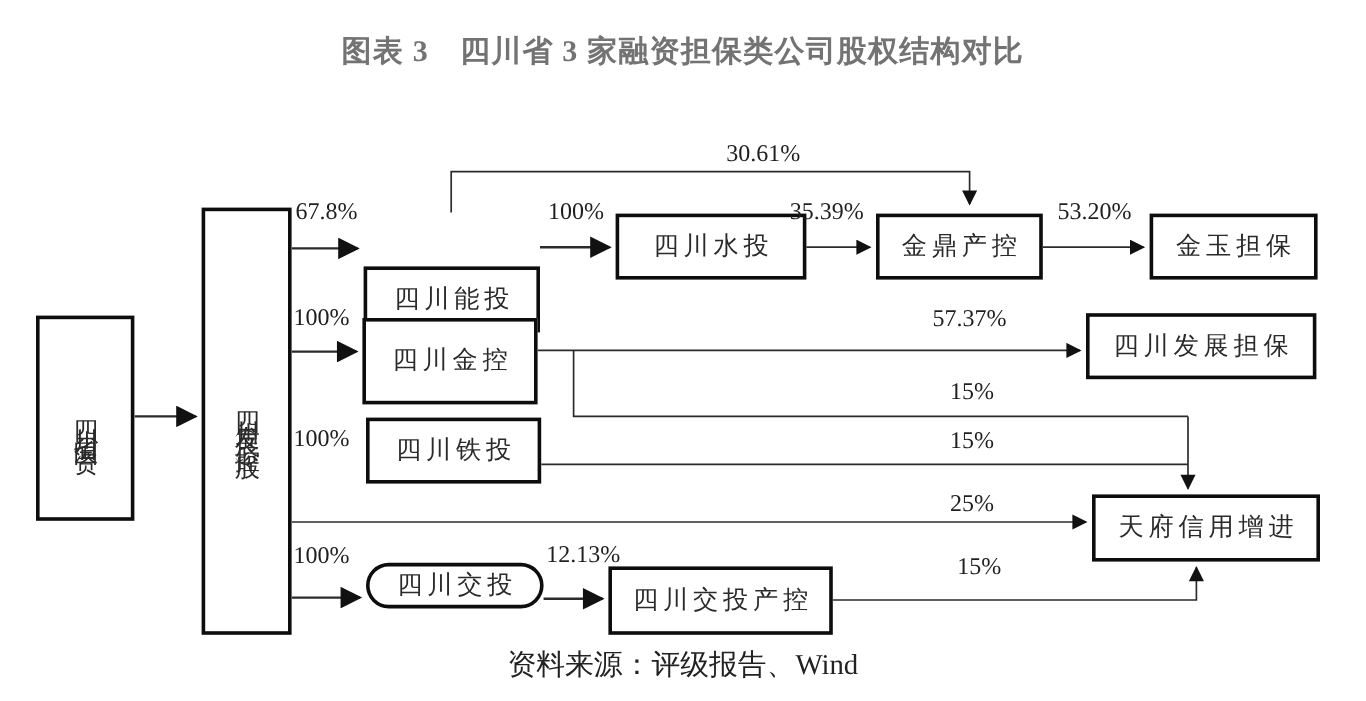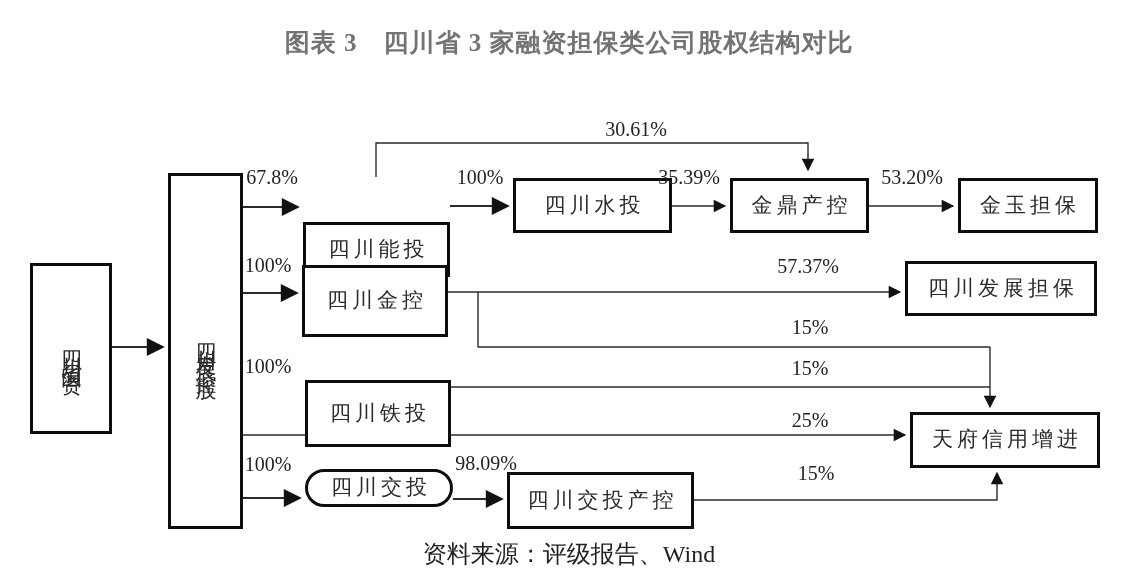--- a/index.html
+++ b/index.html
@@ -75,33 +75,33 @@
 </svg>
 
 <div class="node vert" style="left:30px;top:263px;width:82px;height:171px;">四川省国资</div>
 <div class="node vert" style="left:168px;top:173px;width:75px;height:356px;">四川发展（控股）</div>
 <div class="node" style="left:303px;top:178px;width:147px;height:55px;margin-top:44px;">四川能投</div>
 <div class="node" style="left:513px;top:178px;width:159px;height:55px;">四川水投</div>
 <div class="node" style="left:730px;top:178px;width:139px;height:55px;">金鼎产控</div>
 <div class="node" style="left:958px;top:178px;width:140px;height:55px;">金玉担保</div>
 <div class="node" style="left:302px;top:265px;width:146px;height:72px;">四川金控</div>
 <div class="node" style="left:905px;top:261px;width:192px;height:55px;">四川发展担保</div>
-<div class="node" style="left:305px;top:380px;width:146px;height:67px;text-align:right;">四川铁投</div>
+<div class="node" style="left:305px;top:348px;width:146px;height:55px;text-align:right;">四川铁投</div>
 <div class="node" style="left:910px;top:412px;width:190px;height:56px;text-align:right;">天府信用增进</div>
 <div class="node" style="left:305px;top:469px;width:148px;height:38px;border-radius:26px;">四川交投</div>
 <div class="node" style="left:507px;top:472px;width:187px;height:57px;">四川交投产控</div>
 
 <div class="elabel" style="left:272px;top:177px;">67.8%</div>
 <div class="elabel" style="left:480px;top:177px;">100%</div>
 <div class="elabel" style="left:689px;top:177px;">35.39%</div>
 <div class="elabel" style="left:912px;top:177px;">53.20%</div>
 <div class="elabel" style="left:636px;top:129px;">30.61%</div>
 <div class="elabel" style="left:268px;top:265px;">100%</div>
 <div class="elabel" style="left:808px;top:266px;">57.37%</div>
 <div class="elabel" style="left:810px;top:327px;">15%</div>
 <div class="elabel" style="left:268px;top:366px;">100%</div>
 <div class="elabel" style="left:810px;top:368px;">15%</div>
 <div class="elabel" style="left:810px;top:420px;">25%</div>
 <div class="elabel" style="left:268px;top:464px;">100%</div>
-<div class="elabel" style="left:486px;top:463px;">98.09%</div>
+<div class="elabel" style="left:486px;top:463px;">12.13%</div>
 <div class="elabel" style="left:816px;top:473px;">15%</div>
 
 <div class="source">资料来源：评级报告、Wind</div>
 
 </body></html>

